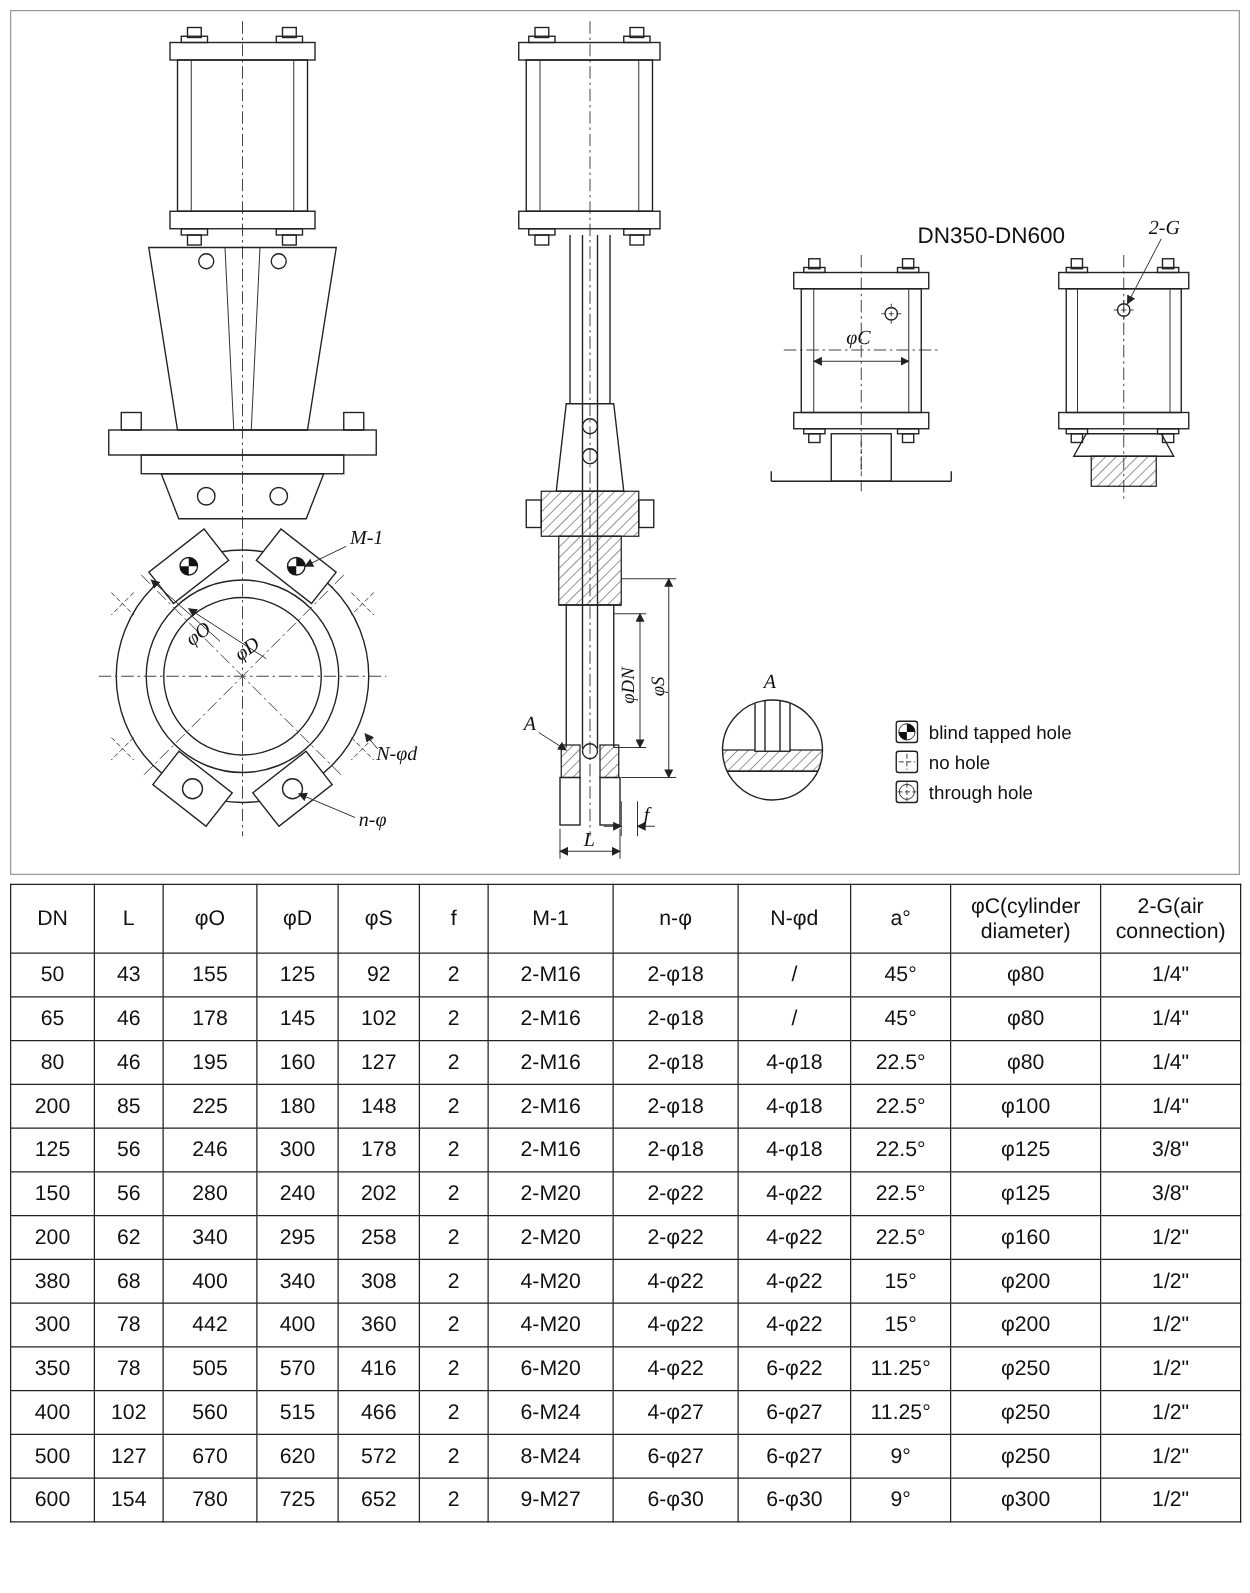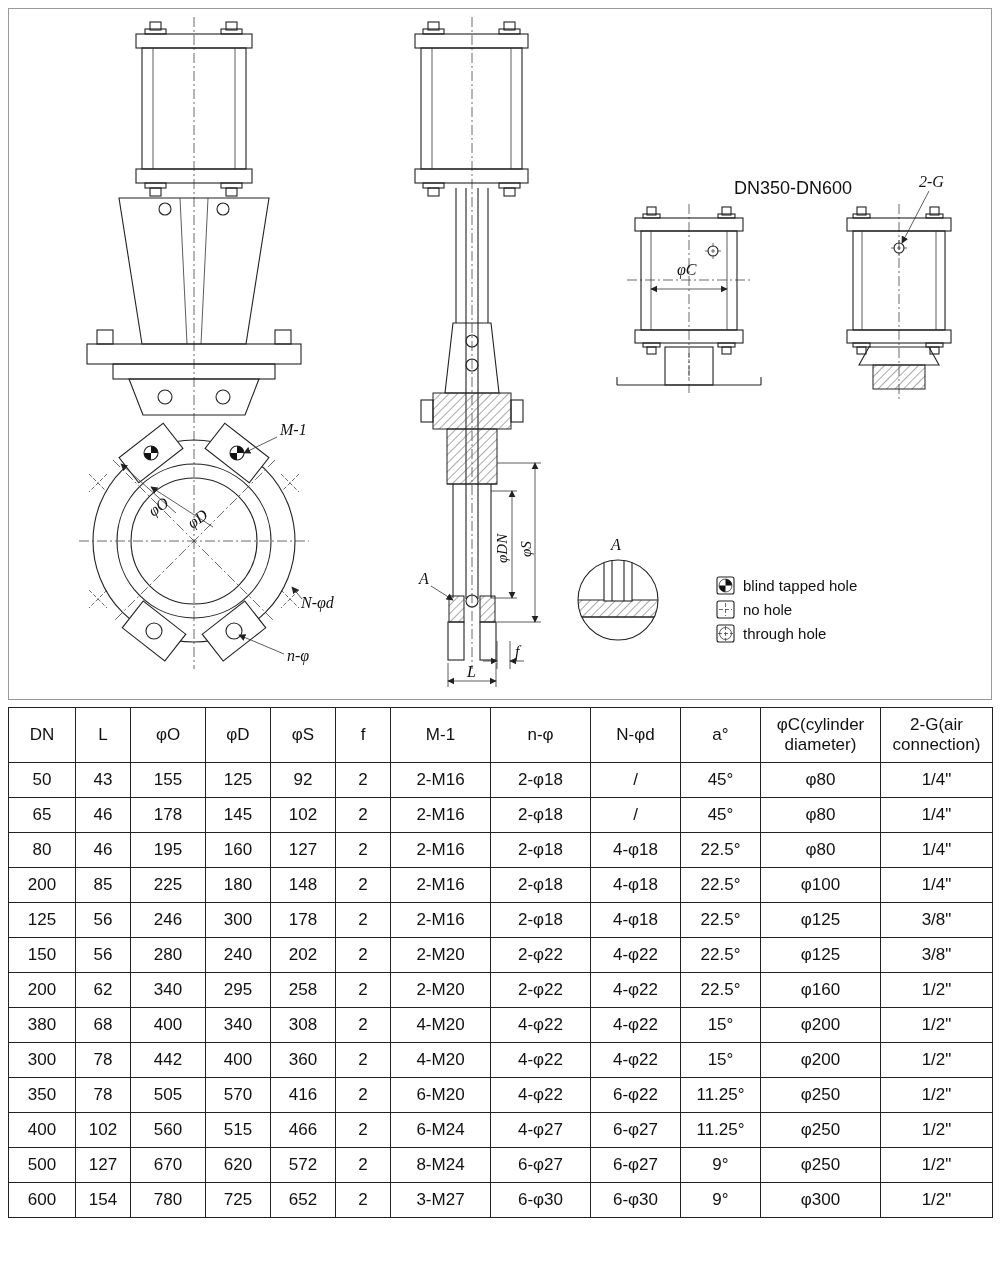--- a/index.html
+++ b/index.html
@@ -482,21 +482,21 @@
           <td>φ250</td>
           <td>1/2"</td>
         </tr>
         <tr>
           <td>600</td>
           <td>154</td>
           <td>780</td>
           <td>725</td>
           <td>652</td>
           <td>2</td>
-          <td>3-M27</td>
+          <td>9-M27</td>
           <td>6-φ30</td>
           <td>6-φ30</td>
           <td>9°</td>
           <td>φ300</td>
           <td>1/2"</td>
         </tr>
       </tbody>
   </table>
 </div>
 

